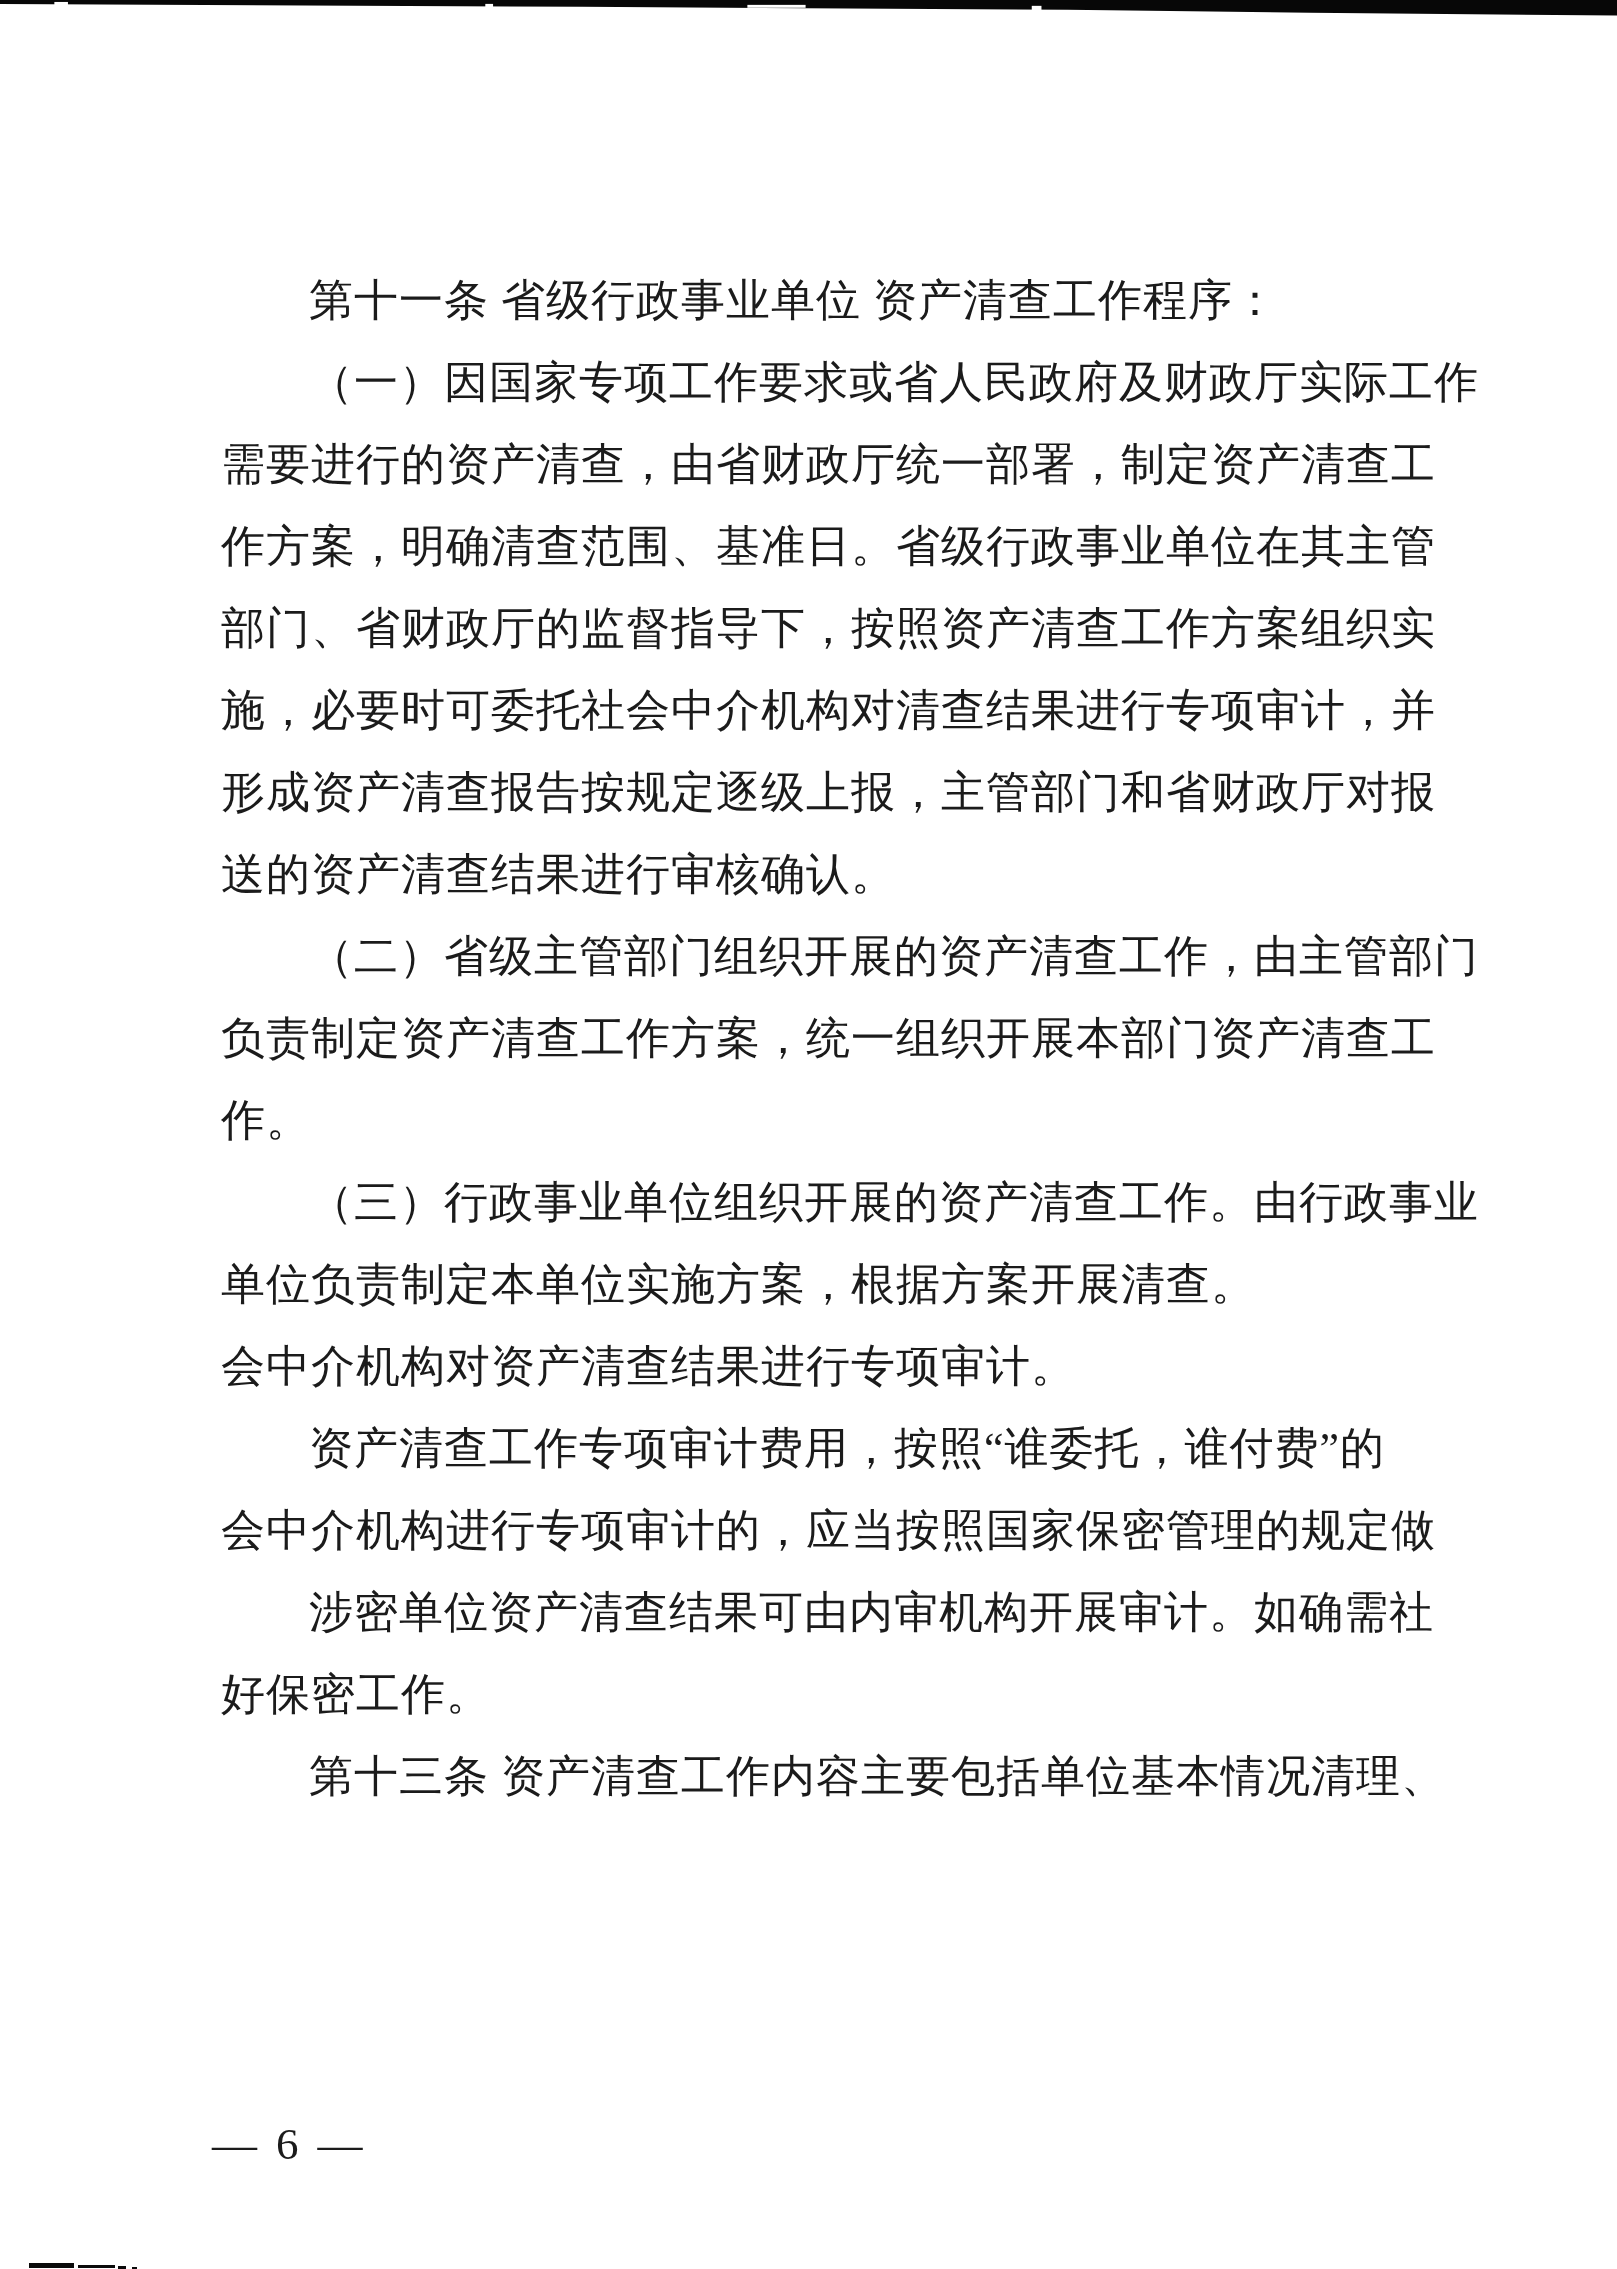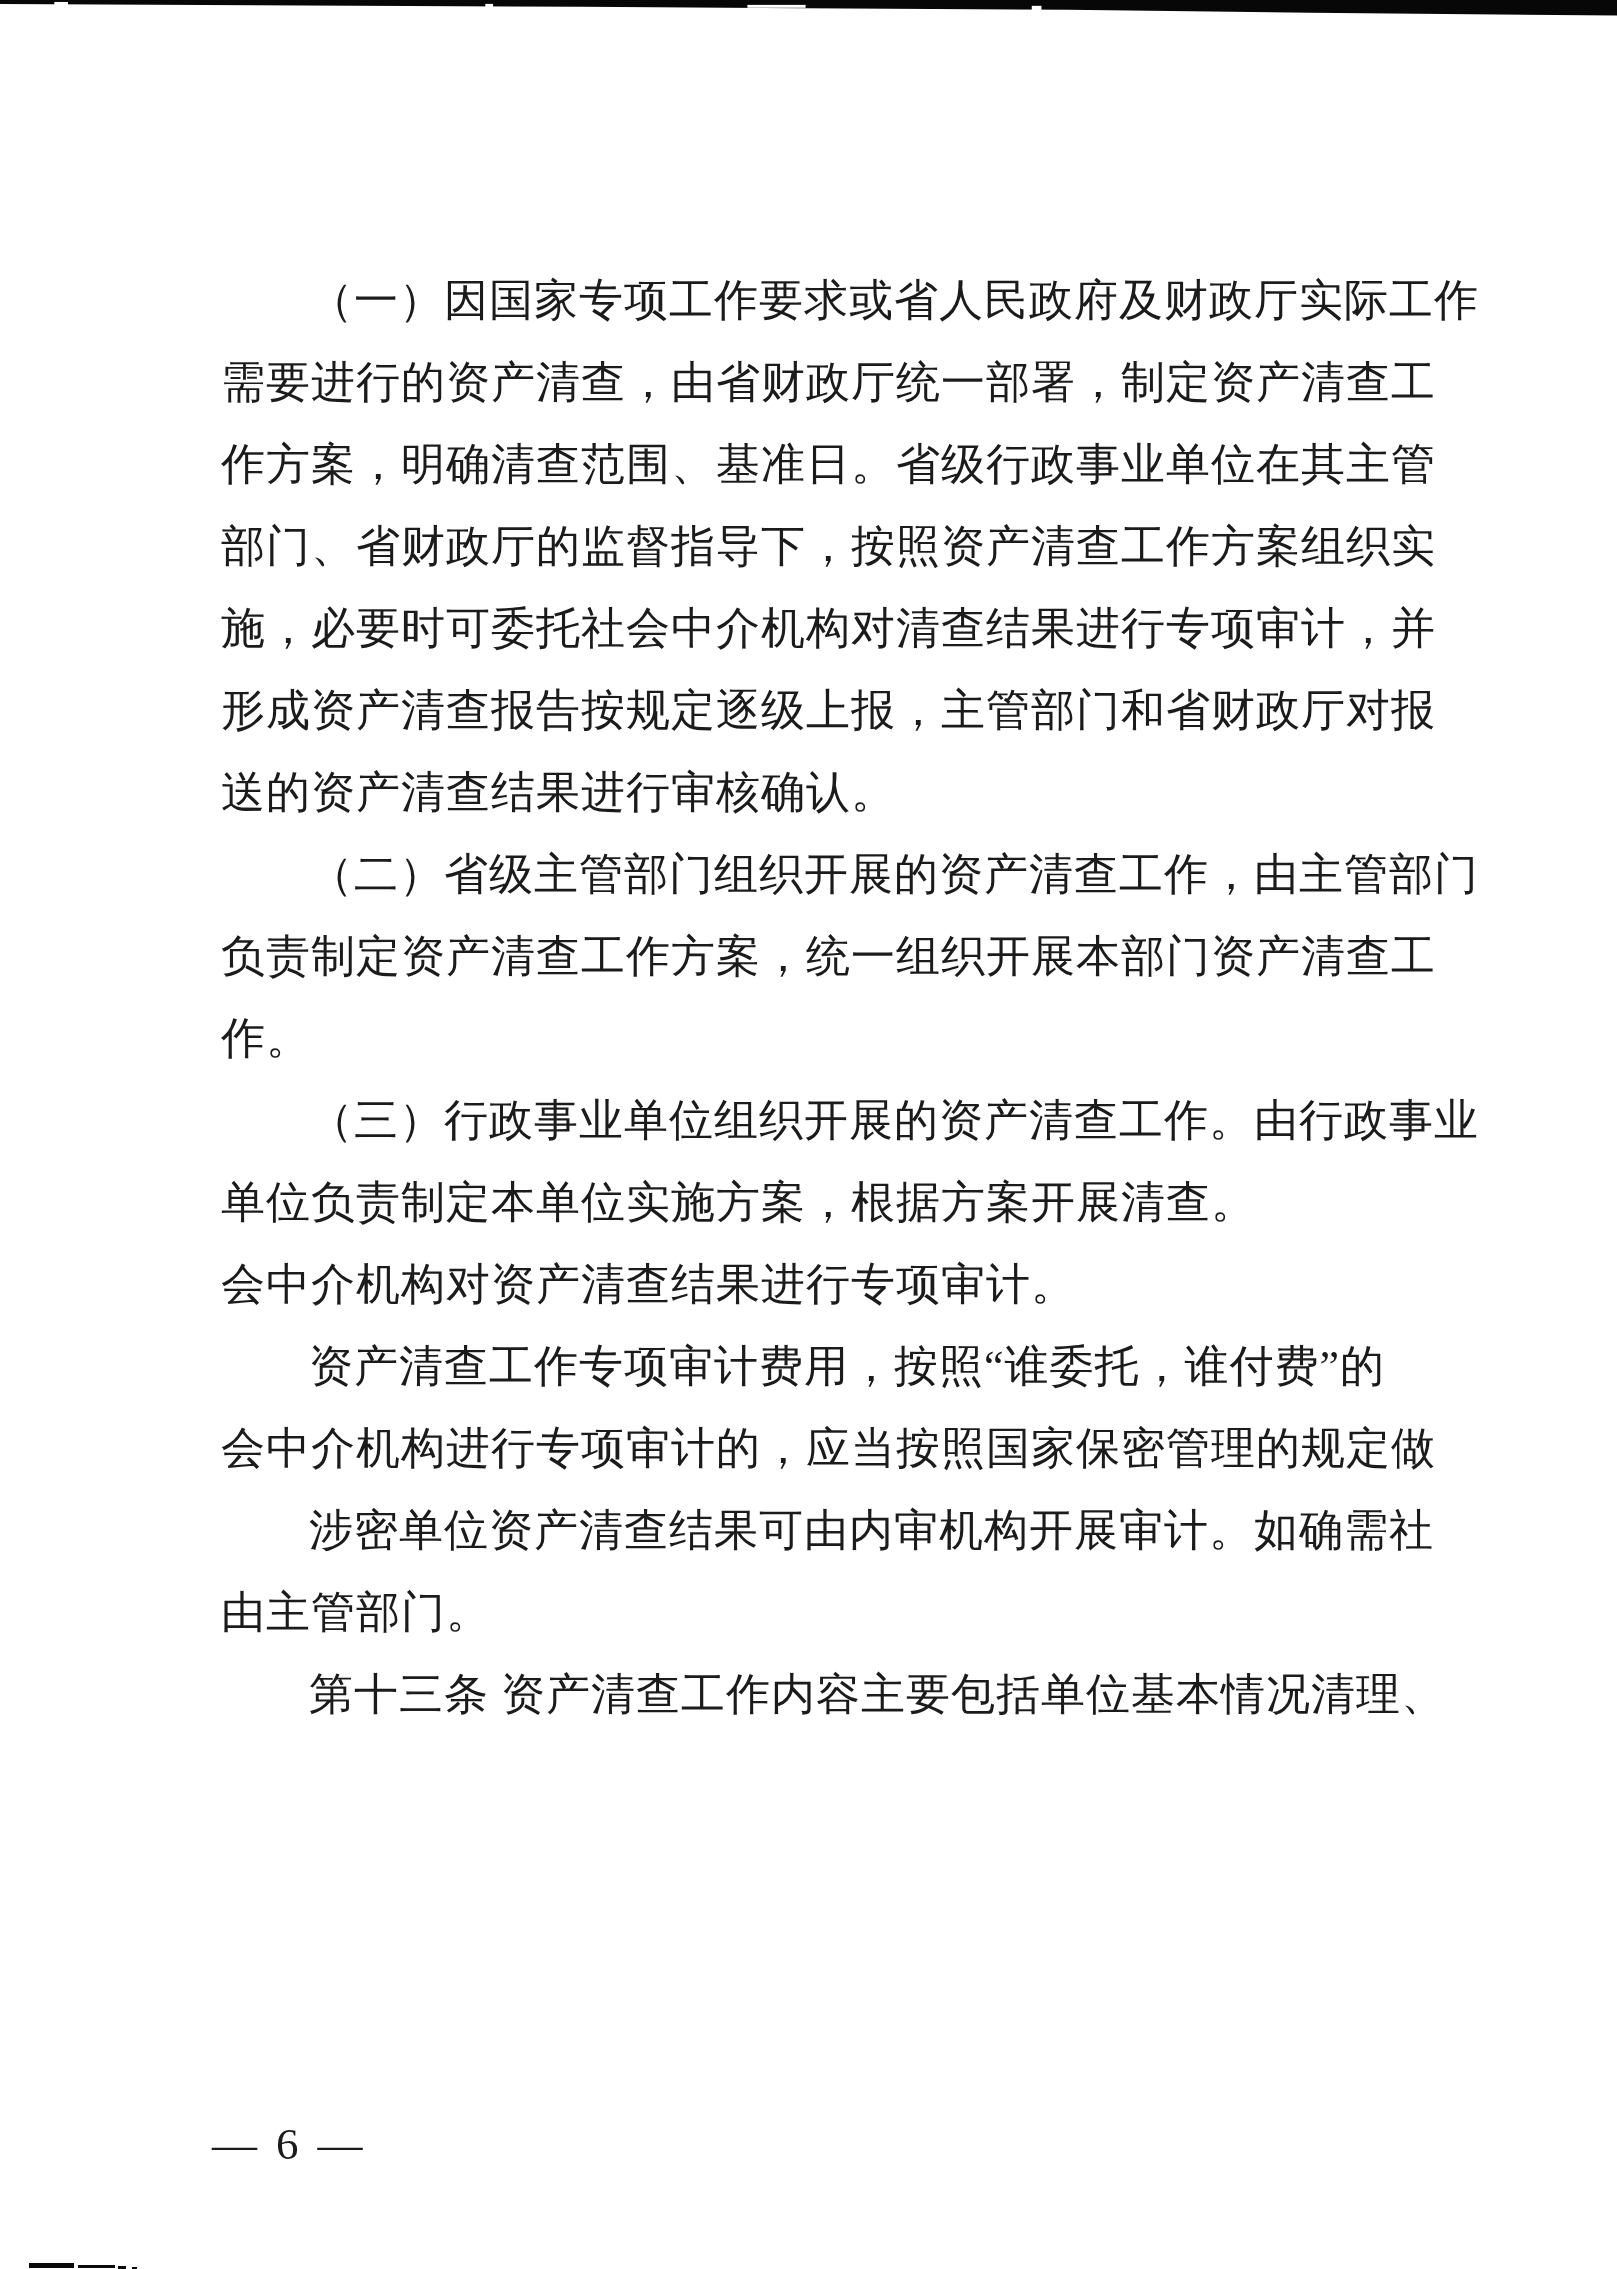--- a/index.html
+++ b/index.html
@@ -68,37 +68,38 @@
     <svg width="1618" height="17.5" viewBox="0 0 1667 18" xmlns="http://www.w3.org/2000/svg">
       <polygon points="0,0 1667,0 1667,16 1350,13 1100,10 600,7 0,4" fill="#070707"></polygon>
       <rect x="56" y="2" width="14" height="6" fill="#ffffff"></rect>
       <rect x="500" y="4" width="8" height="5" fill="#ffffff"></rect>
       <rect x="770" y="5" width="60" height="3" fill="#ffffff"></rect>
       <rect x="1063" y="6" width="10" height="5" fill="#ffffff"></rect>
     </svg>
   </div>
 
   <div class="doc-body">
+    <div class="line indent">第十一条 省级行政事业单位 资产清查工作程序：</div>
     <div class="line indent">（一）因国家专项工作要求或省人民政府及财政厅实际工作</div>
     <div class="line">需要进行的资产清查，由省财政厅统一部署，制定资产清查工</div>
     <div class="line">作方案，明确清查范围、基准日。省级行政事业单位在其主管</div>
     <div class="line">部门、省财政厅的监督指导下，按照资产清查工作方案组织实</div>
     <div class="line">施，必要时可委托社会中介机构对清查结果进行专项审计，并</div>
     <div class="line">形成资产清查报告按规定逐级上报，主管部门和省财政厅对报</div>
     <div class="line">送的资产清查结果进行审核确认。</div>
     <div class="line indent">（二）省级主管部门组织开展的资产清查工作，由主管部门</div>
     <div class="line">负责制定资产清查工作方案，统一组织开展本部门资产清查工</div>
     <div class="line">作。</div>
     <div class="line indent">（三）行政事业单位组织开展的资产清查工作。由行政事业</div>
     <div class="line">单位负责制定本单位实施方案，根据方案开展清查。</div>
     <div class="line">会中介机构对资产清查结果进行专项审计。</div>
     <div class="line indent">资产清查工作专项审计费用，按照“谁委托，谁付费”的</div>
     <div class="line">会中介机构进行专项审计的，应当按照国家保密管理的规定做</div>
     <div class="line indent">涉密单位资产清查结果可由内审机构开展审计。如确需社</div>
-    <div class="line">由主管部门。</div>
+    <div class="line">好保密工作。</div>
     <div class="line indent">第十三条 资产清查工作内容主要包括单位基本情况清理、</div>
   </div>
 
   <div class="page-footer">— 6 —</div>
 
   <div class="scan-bottom-dash dash1"></div>
   <div class="scan-bottom-dash dash2"></div>
   <div class="scan-bottom-dash dash3"></div>
   <div class="scan-bottom-dash dash4"></div>
 

